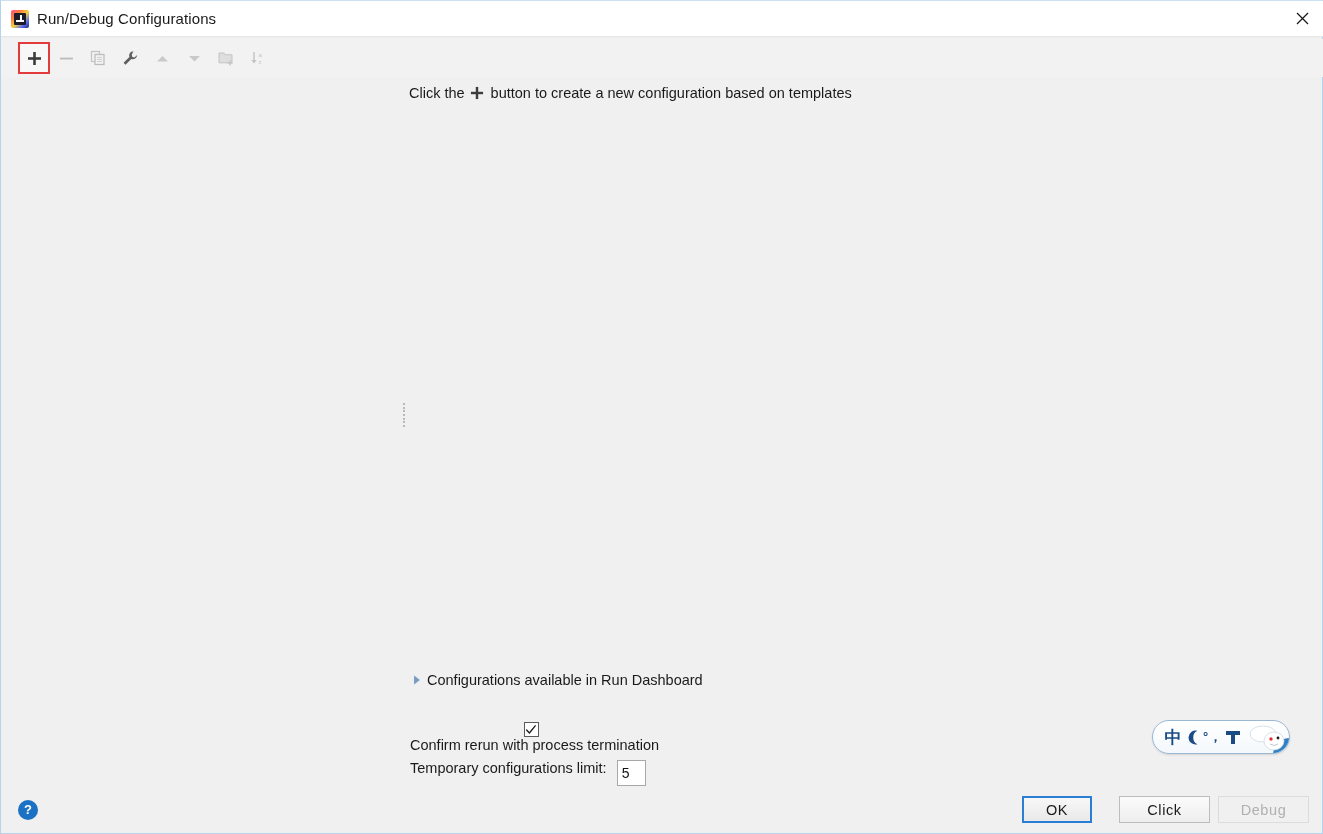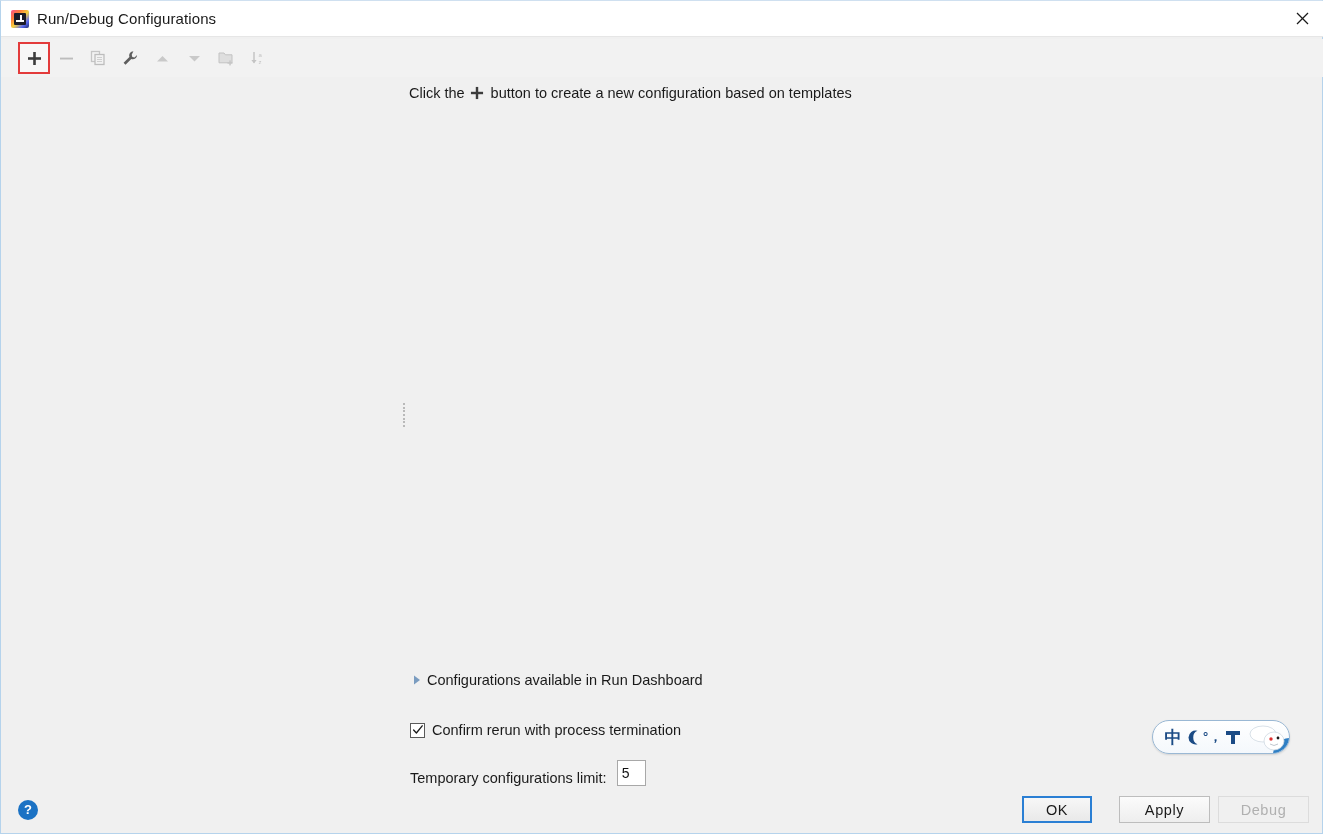--- a/index.html
+++ b/index.html
@@ -148,33 +148,34 @@
     margin-right: 4px;
   }
   #dashboard-label {
     font-size: 14.5px; color: #1a1a1a; white-space: nowrap;
   }
 
   #confirm-row {
     position: absolute; left: 1px; top: 645px;
     display: flex; align-items: center;
     cursor: pointer;
+    flex-direction: column;
   }
   #confirm-checkbox {
     width: 15px; height: 15px;
     border: 1px solid #5a5a5a;
     background: #ffffff;
     display: flex; align-items: center; justify-content: center;
     margin-right: 7px;
   }
   #confirm-label { font-size: 14.5px; color: #1a1a1a; white-space: nowrap; }
 
   #limit-row {
     position: absolute; left: 1px; top: 683px;
-    display: flex; align-items: flex-end;
+    display: flex; align-items: flex-start;
   }
   #limit-label { font-size: 14.5px; color: #1a1a1a; white-space: nowrap; }
   #limit-input {
     margin-left: 10px;
     width: 29px; height: 26px;
     border: 1px solid #a8a8a8;
     background: #ffffff;
     font-family: "Liberation Sans", sans-serif;
     font-size: 14px; color: #111;
     padding: 0 0 0 4px;
@@ -393,16 +394,16 @@
         <ellipse cx="31" cy="20" rx="10" ry="9" fill="#ffffff" stroke="#cfd9e2" stroke-width="0.8"></ellipse>
         <circle cx="28" cy="18" r="1.7" fill="#e03131"></circle>
         <circle cx="35" cy="17" r="1.4" fill="#1a1a1a"></circle>
         <path d="M27 23 q4 3 8 0" fill="none" stroke="#b0b8c0" stroke-width="0.8"></path>
       </svg>
     </span>
   </div>
 
   <div id="help-button">?</div>
   <div id="ok-button" class="dlg-btn">OK</div>
-  <div id="cancel-button" class="dlg-btn">Apply</div>
+  <div id="cancel-button" class="dlg-btn">Click</div>
   <div id="apply-button" class="dlg-btn">Debug</div>
 
 </div>
 
 </body></html>

